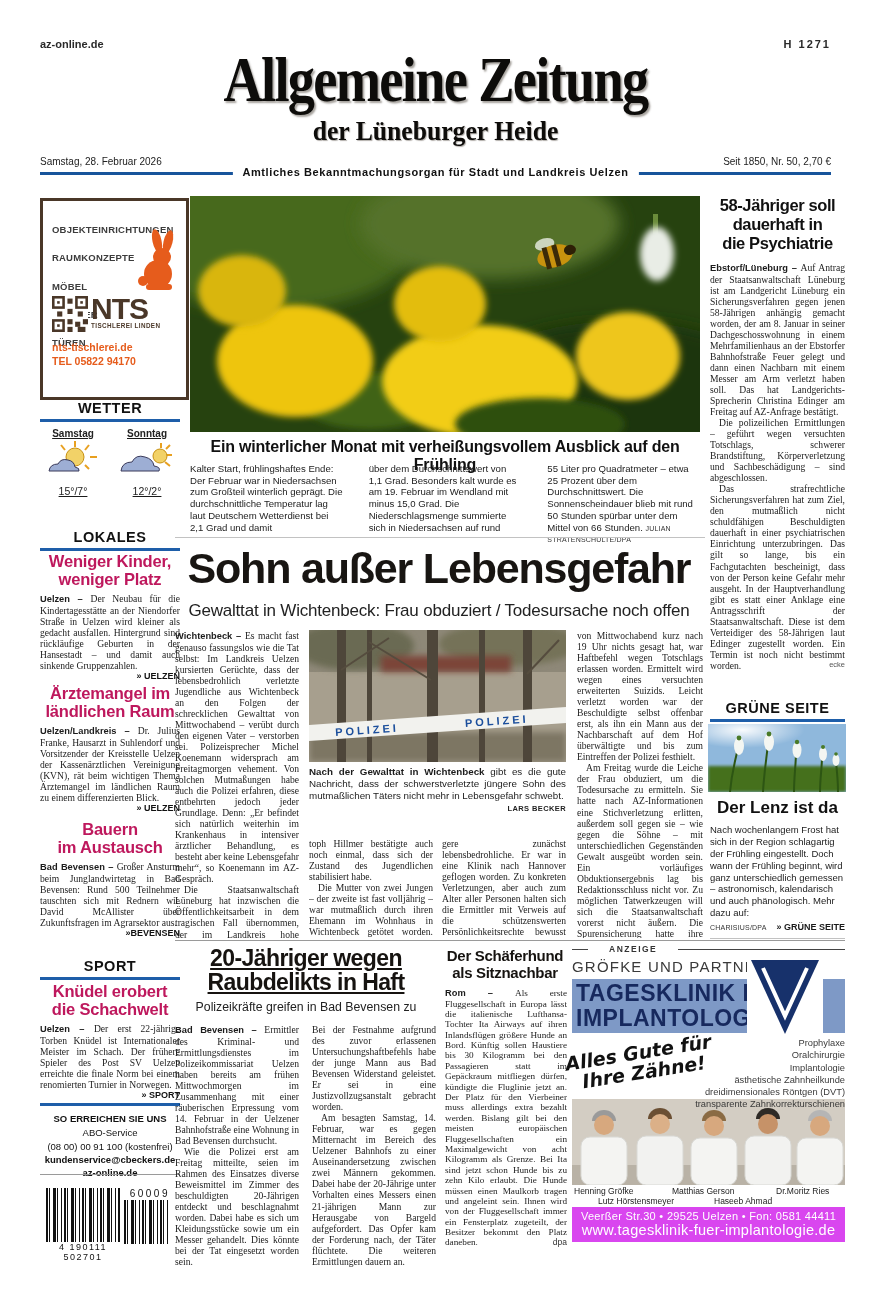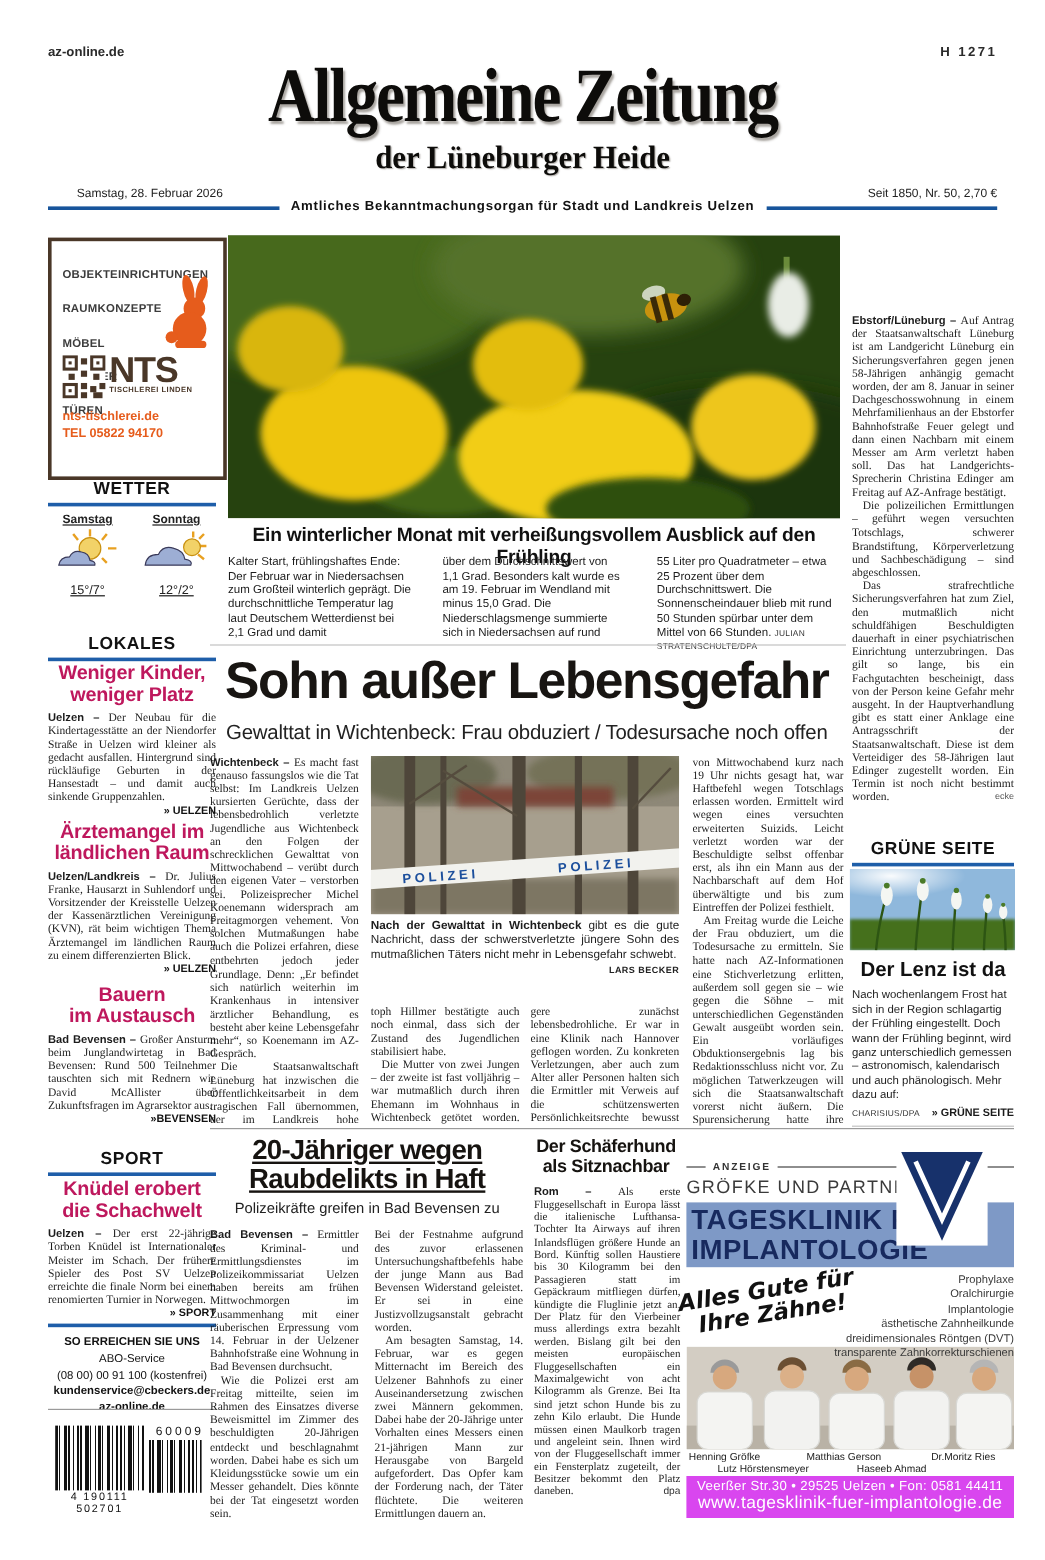--- a/index.html
+++ b/index.html
@@ -8,21 +8,21 @@
   .abs{position:absolute;}
   
   .top-url{left:40px;top:38px;font:600 11px "Liberation Sans",sans-serif;color:#2a2a2a;}
   .top-code{right:40px;top:38px;font:600 11px "Liberation Sans",sans-serif;color:#2a2a2a;letter-spacing:2px;}
   .masthead{left:0;right:0;top:48px;text-align:center;font-family:"Liberation Serif",serif;
             font-weight:bold;font-size:64px;line-height:1;color:#0d0c0a;
             transform:scaleX(.85);letter-spacing:-2px;text-shadow:2px 2px 2px rgba(60,50,40,.45);}
   .masthead-sub{left:0;right:0;top:116px;text-align:center;font-family:"Liberation Serif",serif;
             font-weight:bold;font-size:27px;color:#0d0c0a;transform:scaleX(.95);text-shadow:1px 1px 1px rgba(60,50,40,.4);}
   .date-rule{left:40px;right:40px;top:172px;height:3px;background:#17549b;}
-  .date-left{left:40px;top:156px;font:10px "Liberation Sans",sans-serif;color:#222;margin-left:24px;}
+  .date-left{left:40px;top:156px;font:10px "Liberation Sans",sans-serif;color:#222;}
   .date-right{right:40px;top:156px;font:10px "Liberation Sans",sans-serif;color:#222;}
   .organ{left:50%;top:166px;transform:translateX(-50%);background:#fff;padding:0 10px;
          font:700 11px "Liberation Sans",sans-serif;letter-spacing:.6px;color:#111;white-space:nowrap;}
   
   .sec-head{font:800 14.5px "Liberation Sans",sans-serif;text-align:center;color:#111;
             letter-spacing:.5px;border-bottom:3px solid #1e5ea9;padding-bottom:3px;}
   .t-title{font:800 16.5px/1.12 "Liberation Sans",sans-serif;text-align:center;color:#be185d;
            white-space:pre-line;margin-bottom:4px;letter-spacing:-.2px;}
   .art{font-size:9.6px;line-height:1.15;text-align:justify;color:#1c1c1c;}
   .art p{margin:0;}
@@ -71,21 +71,21 @@
   .gs-credit-row{display:flex;justify-content:space-between;align-items:baseline;}
   
   .rob-title{left:175px;top:946px;width:262px;text-align:center;white-space:pre-line;
              font:800 23px/1.05 "Liberation Sans",sans-serif;letter-spacing:-.6px;color:#161310;text-decoration:underline;}
   .rob-sub{left:175px;top:1000px;width:262px;text-align:center;
            font:400 12.3px "Liberation Sans",sans-serif;color:#222;}
   .dog-title{left:443px;top:948px;width:124px;text-align:center;white-space:pre-line;
              font:800 15px/1.1 "Liberation Sans",sans-serif;letter-spacing:-.3px;color:#161310;}
   
   .ad{left:572px;top:944px;width:273px;height:300px;}
-  .ad-label-row{display:flex;align-items:center;gap:6px;height:10px;margin-top:23px;}
+  .ad-label-row{display:flex;align-items:center;gap:21px;height:10px;}
   .ad-label-row .dash{height:1px;background:#444;}
   .ad-label{font:600 8.5px "Liberation Sans",sans-serif;letter-spacing:1.5px;color:#333;}
   .ad-company{font:400 15px "Liberation Sans",sans-serif;letter-spacing:1.2px;color:#3a3a3a;margin-top:4px;}
   .ad-banner{margin-top:4px;height:52px;background:#7e99c6;padding:2px 0 0 4px;}
   .ad-banner div{font:700 23px/1.08 "Liberation Sans",sans-serif;letter-spacing:.5px;color:#17295e;}
   .ad-tri-box{position:absolute;right:22px;top:10px;width:76px;height:84px;background:#fff;}
   .ad-mid{position:relative;height:62px;margin-top:4px;}
   .ad-slogan{position:absolute;left:-6px;top:4px;width:175px;transform:rotate(-9deg);
              font-family:"DejaVu Sans",sans-serif;font-style:italic;font-weight:800;
              font-size:19px;line-height:1.05;color:#111;}
@@ -347,20 +347,23 @@
     <p>gere zunächst lebensbedrohliche. Er war in eine Klinik nach Hannover geflogen worden. Zu konkreten Verletzungen, aber auch zum Alter aller Personen halten sich die Ermittler mit Verweis auf die schützenswerten Persönlichkeitsrechte bewusst zurück.</p>
 
   </div>
   <div class="abs art" style="left:577px;top:630px;width:126px;height:308px;overflow:hidden">
     <p>von Mittwochabend kurz nach 19 Uhr nichts gesagt hat, war Haftbefehl wegen Totschlags erlassen worden. Ermittelt wird wegen eines versuchten erweiterten Suizids. Leicht verletzt worden war der Beschuldigte selbst offenbar erst, als ihn ein Mann aus der Nachbarschaft auf dem Hof überwältigte und bis zum Eintreffen der Polizei festhielt.</p>
     <p class="ind"><span>Am Freitag wurde die Leiche der Frau obduziert, um die Todesursache zu ermitteln. Sie hatte nach AZ-Informationen eine Stichverletzung erlitten, außerdem soll gegen sie – wie gegen die Söhne – mit unterschiedlichen Gegenständen Gewalt ausgeübt worden sein. Ein vorläufiges Obduktionsergebnis lag bis Redaktionsschluss nicht vor. Zu möglichen Tatwerkzeugen will sich die Staatsanwaltschaft vorerst nicht äußern. Die Spurensicherung hatte ihre Arbeit am Donnerstag am Tatort abgeschlossen.</span> </p>
   </div>
 
   <div class="abs hr" style="left:175px;top:940px;width:670px"></div>
 
+  <div class="abs psy-title">58-Jähriger soll
+dauerhaft in
+die Psychiatrie</div>
   <div class="abs art" style="left:710px;top:262px;width:135px;height:436px;overflow:hidden">
     <p><b class="loc">Ebstorf/Lüneburg – </b><span>Auf Antrag der Staatsanwaltschaft Lüneburg ist am Landgericht Lüneburg ein Sicherungsverfahren gegen jenen 58-Jährigen anhängig gemacht worden, der am 8. Januar in seiner Dachgeschosswohnung in einem Mehrfamilienhaus an der Ebstorfer Bahnhofstraße Feuer gelegt und dann einen Nachbarn mit einem Messer am Arm verletzt haben soll. Das hat Landgerichts-Sprecherin Christina Edinger am Freitag auf AZ-Anfrage bestätigt.</span></p>
     <p class="ind">Die polizeilichen Ermittlungen – geführt wegen versuchten Totschlags, schwerer Brandstiftung, Körperverletzung und Sachbeschädigung – sind abgeschlossen.</p>
     <p class="ind"><span>Das strafrechtliche Sicherungsverfahren hat zum Ziel, den mutmaßlich nicht schuldfähigen Beschuldigten dauerhaft in einer psychiatrischen Einrichtung unterzubringen. Das gilt so lange, bis ein Fachgutachten bescheinigt, dass von der Person keine Gefahr mehr ausgeht. In der Hauptverhandlung gibt es statt einer Anklage eine Antragsschrift der Staatsanwaltschaft. Diese ist dem Verteidiger des 58-Jährigen laut Edinger zugestellt worden. Ein Termin ist noch nicht bestimmt worden.</span> <span class="ecke">ecke</span></p>
   </div>
 
   <div class="abs sec-head" style="left:710px;top:700px;width:135px">GRÜNE SEITE</div>
   <div class="abs photo-frame" style="left:708px;top:724px;width:138px;height:68px">
     <svg width="138" height="68" viewBox="0 0 138 68" preserveAspectRatio="none">
       <defs>

